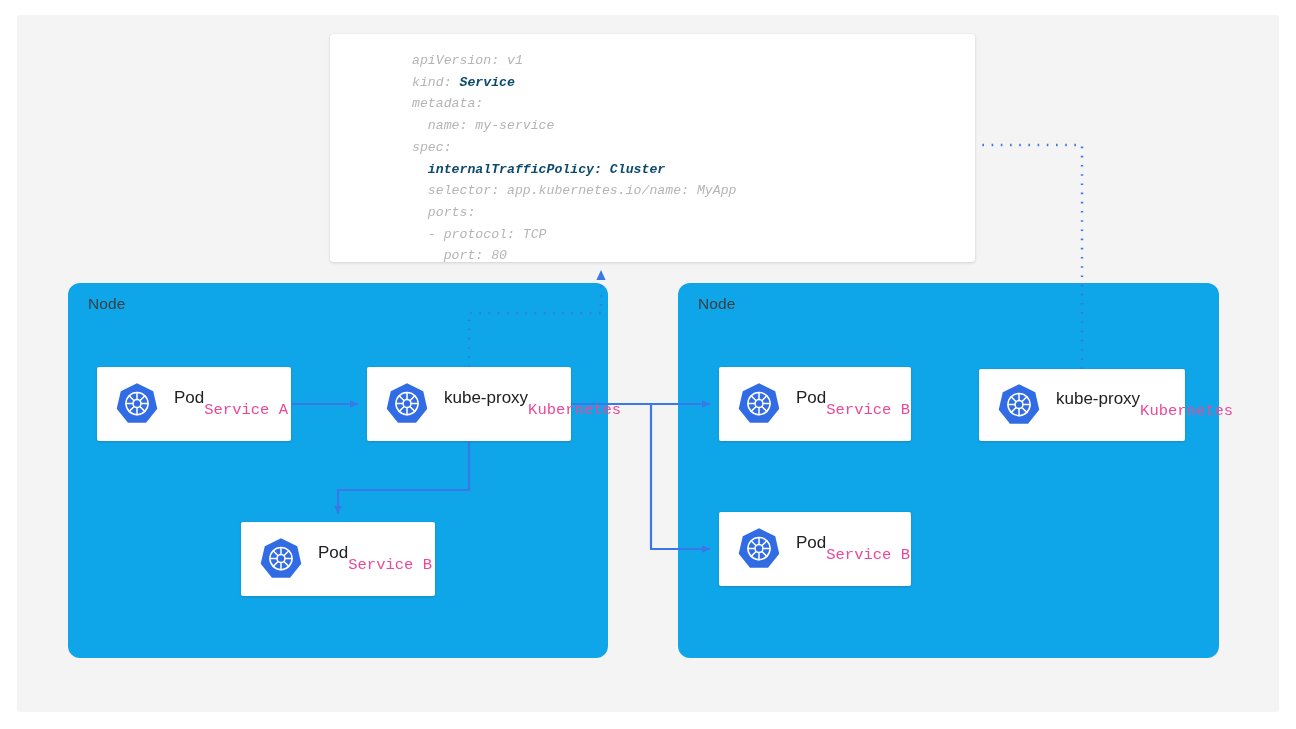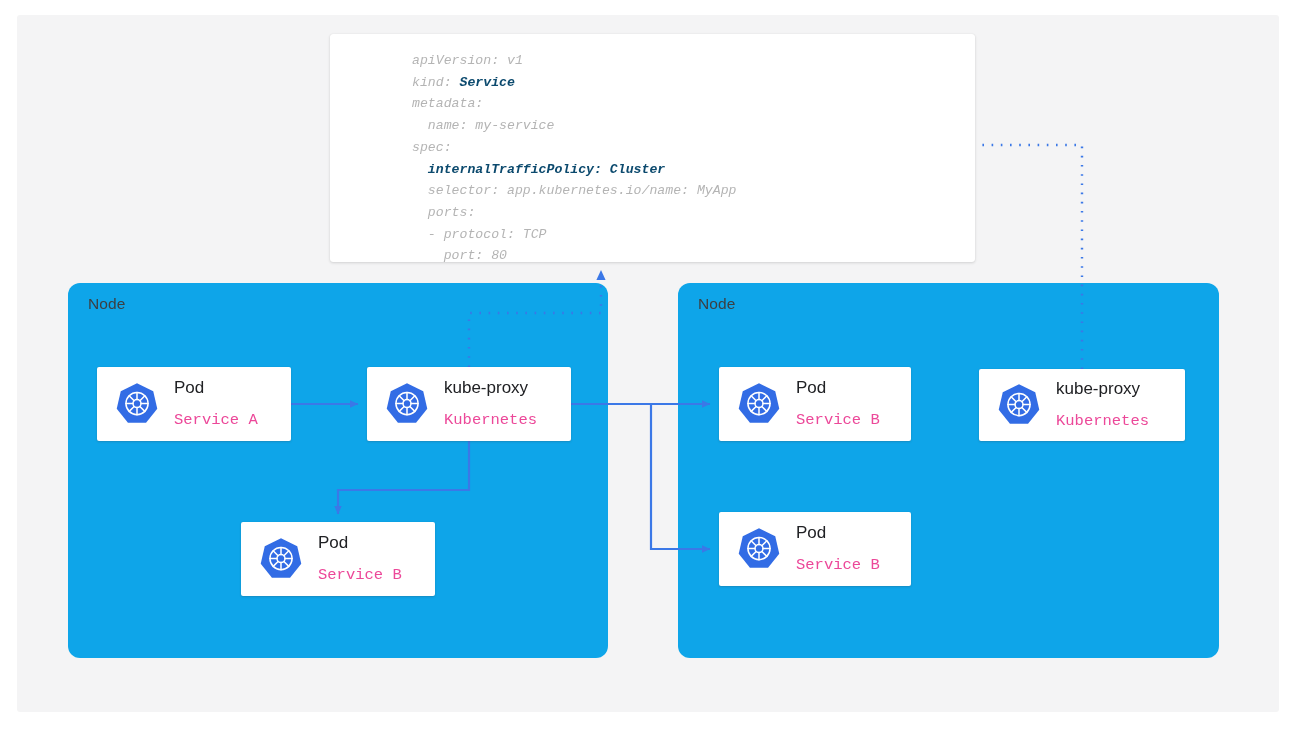--- a/index.html
+++ b/index.html
@@ -99,21 +99,21 @@
   .card-icon {
     flex: 0 0 auto;
     width: 46px;
     height: 46px;
     margin-left: 17px;
     margin-right: 14px;
     display: block;
   }
   .card-text {
     display: flex;
-    flex-direction: column;
+    flex-direction: row;
     justify-content: flex-start;
     line-height: 1.22;
   }
   .card-title {
     font-size: 17px;
     color: #202124;
     font-family: "Liberation Sans", sans-serif;
     white-space: nowrap;
   }
   .card-sub {

